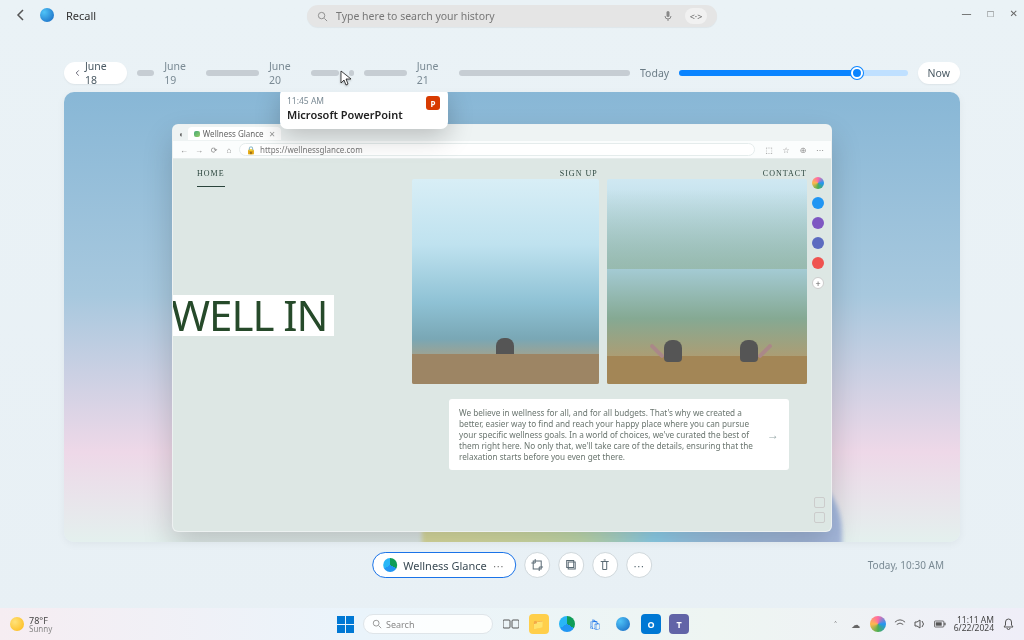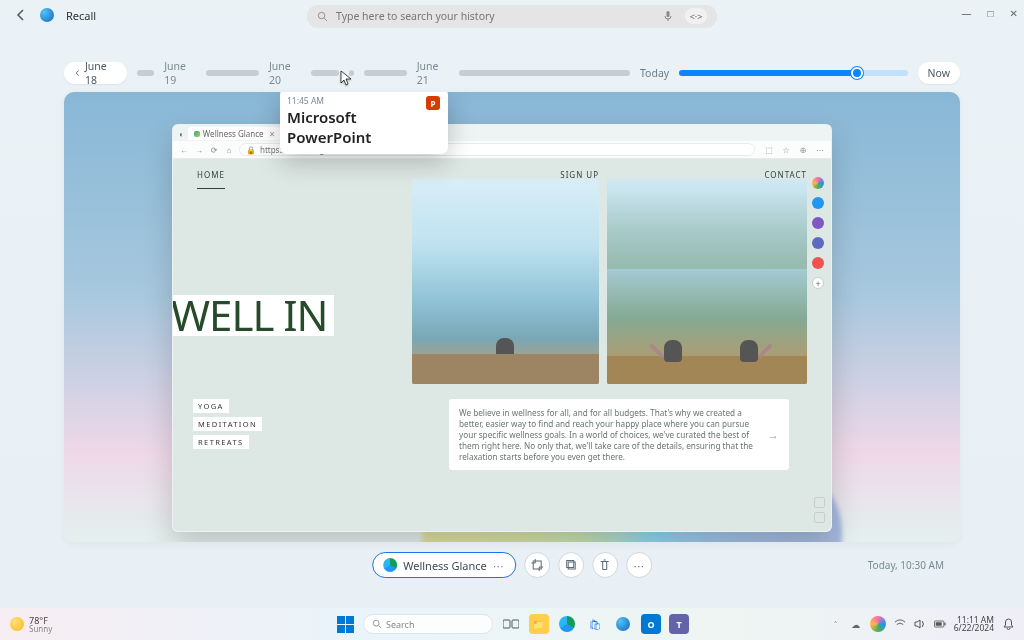--- a/index.html
+++ b/index.html
@@ -35,21 +35,21 @@
   .edge-tab { background:#fff; border-radius:4px 4px 0 0; height:13px; padding:1px 6px 0; display:flex; align-items:center; gap:3px; }
   .edge-tab .dot { width:6px;height:6px;border-radius:2px;background:linear-gradient(135deg,#4a7,#9c6);}
   .edge-tab .x { color:#999;font-size:8px;margin-left:2px;}
   .addr-row { height:18px; background:#fbfdfd; display:flex; align-items:center; padding:0 6px; gap:5px; font-size:8px; color:#777; border-bottom:1px solid #e6ecec;}
   .addr-row .ico { width:10px;height:10px;display:flex;align-items:center;justify-content:center; color:#888;}
   .addr-bar { flex:1; background:#fff; border:1px solid #e5ecec; border-radius:10px; height:13px; display:flex; align-items:center; padding:0 6px; gap:4px;}
   .addr-right { display:flex; gap:7px; margin-left:4px;}
   .addr-right .ico { color:#888;}
   .page { position:relative; background:#dde7e4; height:calc(100% - 34px); }
   .page-nav { position:absolute; top:10px; left:0; right:0; padding:0 24px; display:flex; justify-content:space-between; font-size:8px; letter-spacing:1px; color:#2a443c; }
-  .page-nav span { border-bottom:1px solid #2a443c; padding-bottom:8px; }
+  .page-nav span { border-bottom:1px solid #2a443c; padding-bottom:8px;font-family:Liberation Serif, serif; }
   .hero { position:absolute; top:20px; left:24px; right:24px; display:flex; gap:8px; }
   .hero-text { position:absolute; left:-8px; top:136px; font-size:42px; line-height:0.94; font-weight:400; color:#264a2a; font-family:"Segoe UI",Georgia,serif; letter-spacing:-1px;}
   .hero-text span { background:#fff; padding:0 6px 2px 6px; display:inline-block;}
   .img1,.img2 { height:205px; border-radius:2px; overflow:hidden;}
   .img1 { width:270px; margin-left:215px; }
   .img2 { width:290px;}
   .sea { width:100%;height:100%; background:linear-gradient(180deg,#d8eef6 0%,#bfe2ef 32%,#8fc2d5 60%,#79a7b5 78%,#b99f78 92%);position:relative;}
   .fig { position:absolute; bottom:20px; width:28px; }
   .fig .body { width:18px;height:22px;background:#555;border-radius:8px 8px 4px 4px;margin:0 auto;}
   .fig .arm { position:absolute;width:4px;height:18px;background:#a88;top:2px;border-radius:2px;}
@@ -61,21 +61,21 @@
   .side-rail .ri { width:12px;height:12px;border-radius:50%;}
   .ri.copilot{background:conic-gradient(#ff6aa6,#2196f3,#4caf50,#ffb74d,#ff6aa6);}
   .ri.a{background:#2196f3}.ri.b{background:#7e57c2}.ri.c{background:#5c6bc0}.ri.d{background:#ef5350}
   .ri.plus{background:#fff;border:1px solid #ccc;color:#666;font-size:9px;display:flex;align-items:center;justify-content:center;}
   .edge-foot { position:absolute; bottom:8px; right:6px; display:flex; flex-direction:column; gap:4px;}
   .edge-foot .fi{width:11px;height:11px;border:1px solid #ccc;border-radius:2px;}
 
   
   .preview { position:absolute; top:-4px; left:216px; width:168px; background:#fff; border-radius:7px; box-shadow:0 8px 26px rgba(0,0,0,.22); padding:7px; font-size:9px;}
   .preview .time { color:#7a8a94;font-size:8.5px;}
-  .preview .app { font-weight:600;font-size:15px;color:#222;margin-top:1px;}
+  .preview .app { font-weight:600;font-size:11px;color:#222;margin-top:1px;}
   .preview .app-icon{position:absolute;right:8px;top:8px;width:14px;height:14px;border-radius:3px;background:#d83b01;display:flex;align-items:center;justify-content:center;color:#fff;font-size:8px;font-weight:bold;}
   .preview .thumb { margin-top:6px;height:100px;border:1px solid #e8e8e8;border-radius:3px;background:linear-gradient(180deg,#f7f7f7 0,#f2efe9 100%);position:relative;overflow:hidden;}
   .thumb .ribbon{height:10px;background:#efefef;border-bottom:1px solid #e6e6e6;}
   .thumb .slide{position:absolute;left:16px;top:14px;right:6px;bottom:18px;background:linear-gradient(135deg,#e0d3b8,#d5c4a0);border-radius:2px;}
   .thumb .label{position:absolute;bottom:4px;left:18px;font-size:7px;color:#a88;}
   .thumb .side{position:absolute;left:2px;top:12px;width:10px;display:flex;flex-direction:column;gap:2px;}
   .thumb .side div{height:8px;background:#e9e5de;border-radius:1px;}
   .thumb .rainbow{position:absolute;left:-8px;bottom:-8px;width:50px;height:50px;border-radius:50%;background:conic-gradient(#ff4d4d,#ff9f1c,#ffe14d,#53d86a,#29b6f6,#7c4dff,#ff4d4d);}
 
   .bottom-rainbow{ position:absolute;left:40%;bottom:-60px;width:420px;height:140px;border-radius:70px 70px 0 0;background:conic-gradient(from 200deg at 50% 100%,#ff8a80,#ffd54f,#aed581,#4fc3f7,#7986cb,#ba68c8,#ff8a80);opacity:.55;filter:blur(2px);}
@@ -223,25 +223,20 @@
             <div class="fig" style="left:64%;bottom:22px;">
                 <div class="body"></div>
                 <div class="arm" style="right:-4px;transform:rotate(45deg);"></div>
               </div>
           </div>
         </div>
       </div>
       <div class="hero-text">
         <span>WELL IN</span><br>
       </div>
-      <div class="tags">
-        <span>YOGA</span>
-        <span>MEDITATION</span>
-        <span>RETREATS</span>
-      </div>
       <div class="desc-card">
         <div>We believe in wellness for all, and for all budgets. That's why we created a better, easier way to find and reach your happy place where you can pursue your specific wellness goals. In a world of choices, we've curated the best of them right here. No only that, we'll take care of the details, ensuring that the relaxation starts before you even get there.</div>
         <div class="arrow">→</div>
       </div>
     </div>
     <div class="side-rail">
       <div class="ri copilot"></div>
       <div class="ri a"></div>
       <div class="ri b"></div>
       <div class="ri c"></div>

